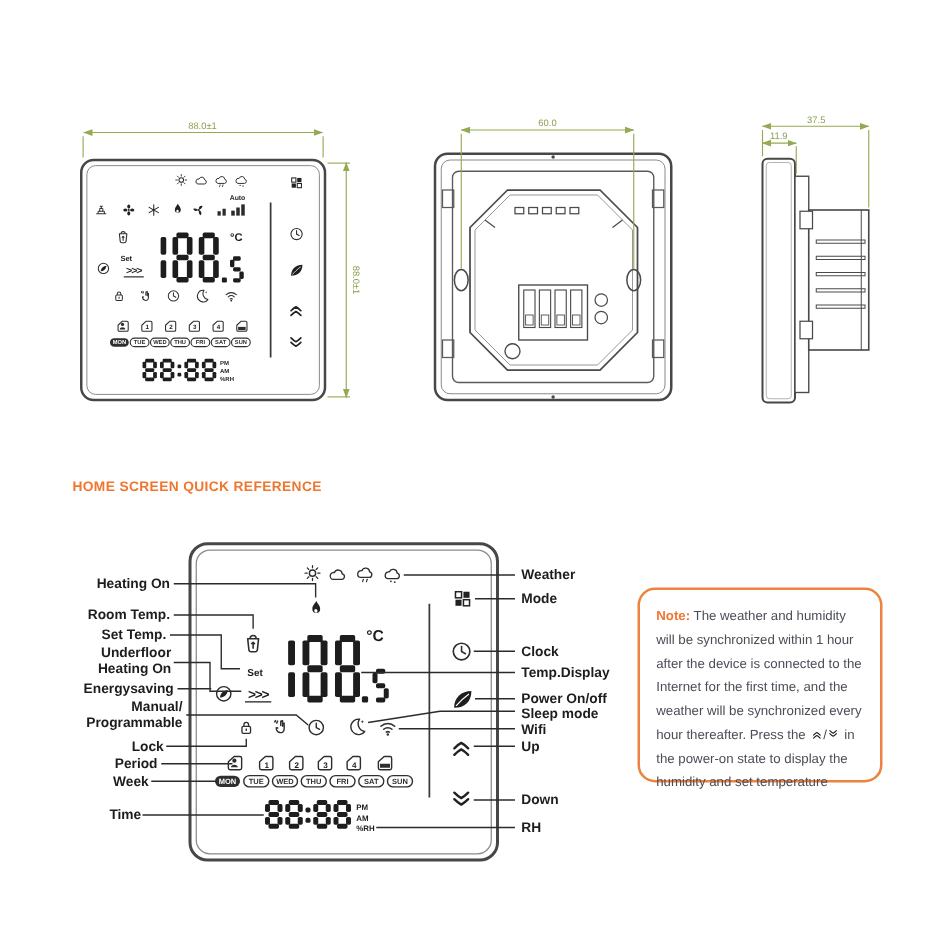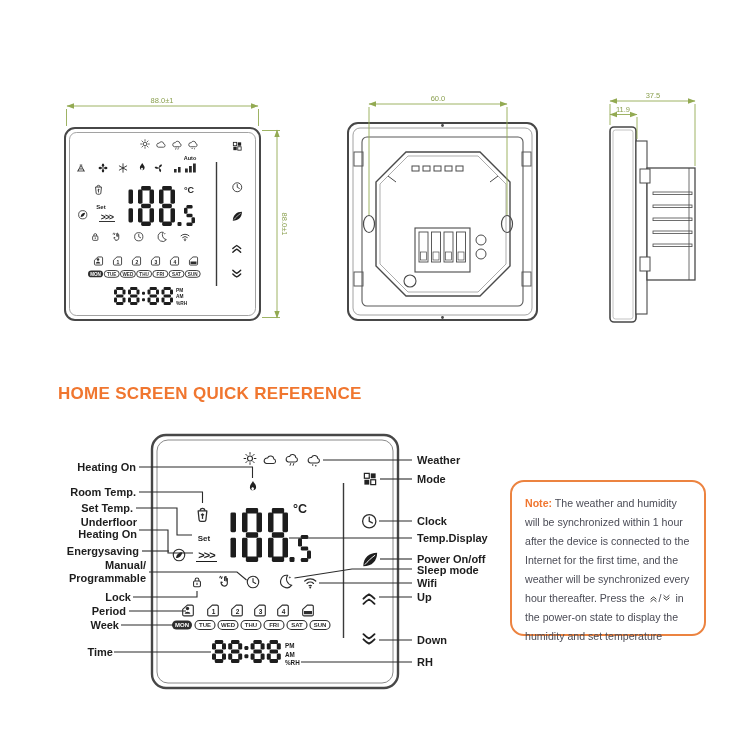--- a/index.html
+++ b/index.html
@@ -3,25 +3,25 @@
 <meta charset="utf-8">
 <style>
   html,body{margin:0;padding:0;background:#fff;}
   .stage{position:relative;width:750px;height:750px;background:#fff;overflow:hidden;
          font-family:"Liberation Sans",sans-serif;}
   .art{position:absolute;left:0;top:0;}
   svg text{font-family:"Liberation Sans",sans-serif;}
   .lbl{font-size:11px;font-weight:bold;fill:#1d1d1d;}
   .dim{font-size:7.5px;fill:#8ba050;}
   .lcd-txt{fill:#1d1d1d;font-weight:bold;}
-  .heading{position:absolute;left:58px;top:384px;font-size:17px;font-weight:bold;
+  .heading{position:absolute;left:58px;top:384px;font-size:11px;font-weight:bold;
            color:#f0762f;letter-spacing:.3px;}
   .note{position:absolute;left:510px;top:470px;width:196px;height:156px;box-sizing:border-box;
         border:2px solid #ec8340;border-radius:14px;padding:12px 12px 10px 13px;
-        font-size:10.6px;line-height:1.8;color:#4b4c56;margin-top:10px;}
+        font-size:10.6px;line-height:1.8;color:#4b4c56;}
   .note b{color:#f0762f;}
   .nc{vertical-align:-1px;}
 </style>
 </head>
 <body>
 
 <div class="stage">
 
 <svg class="art" width="750" height="750" viewBox="0 0 750 750">
 <defs>

